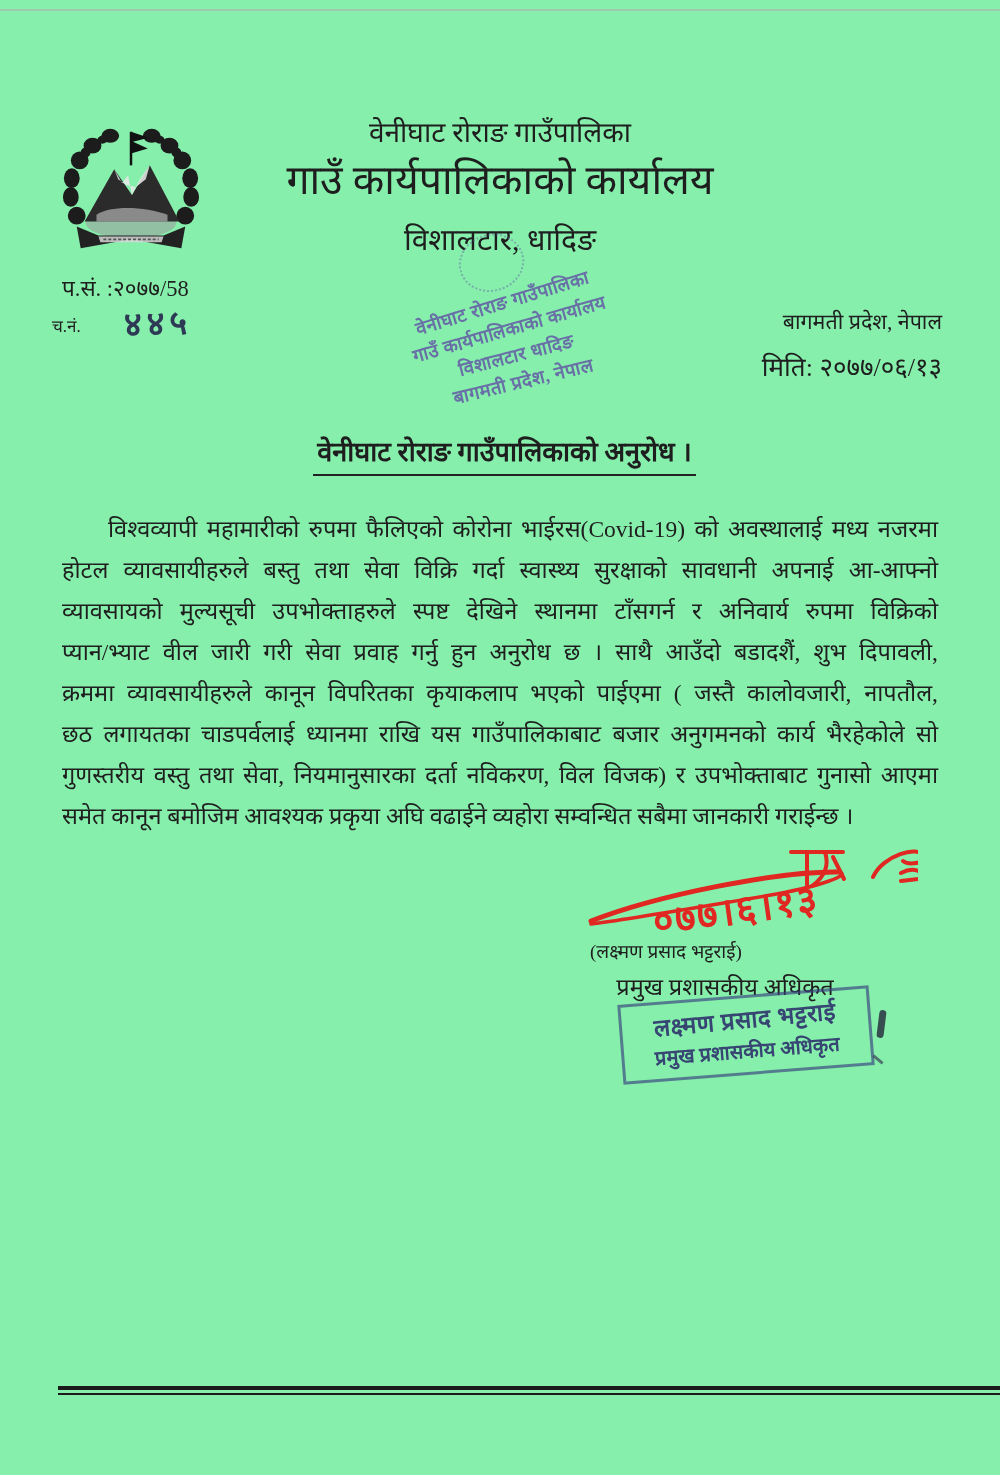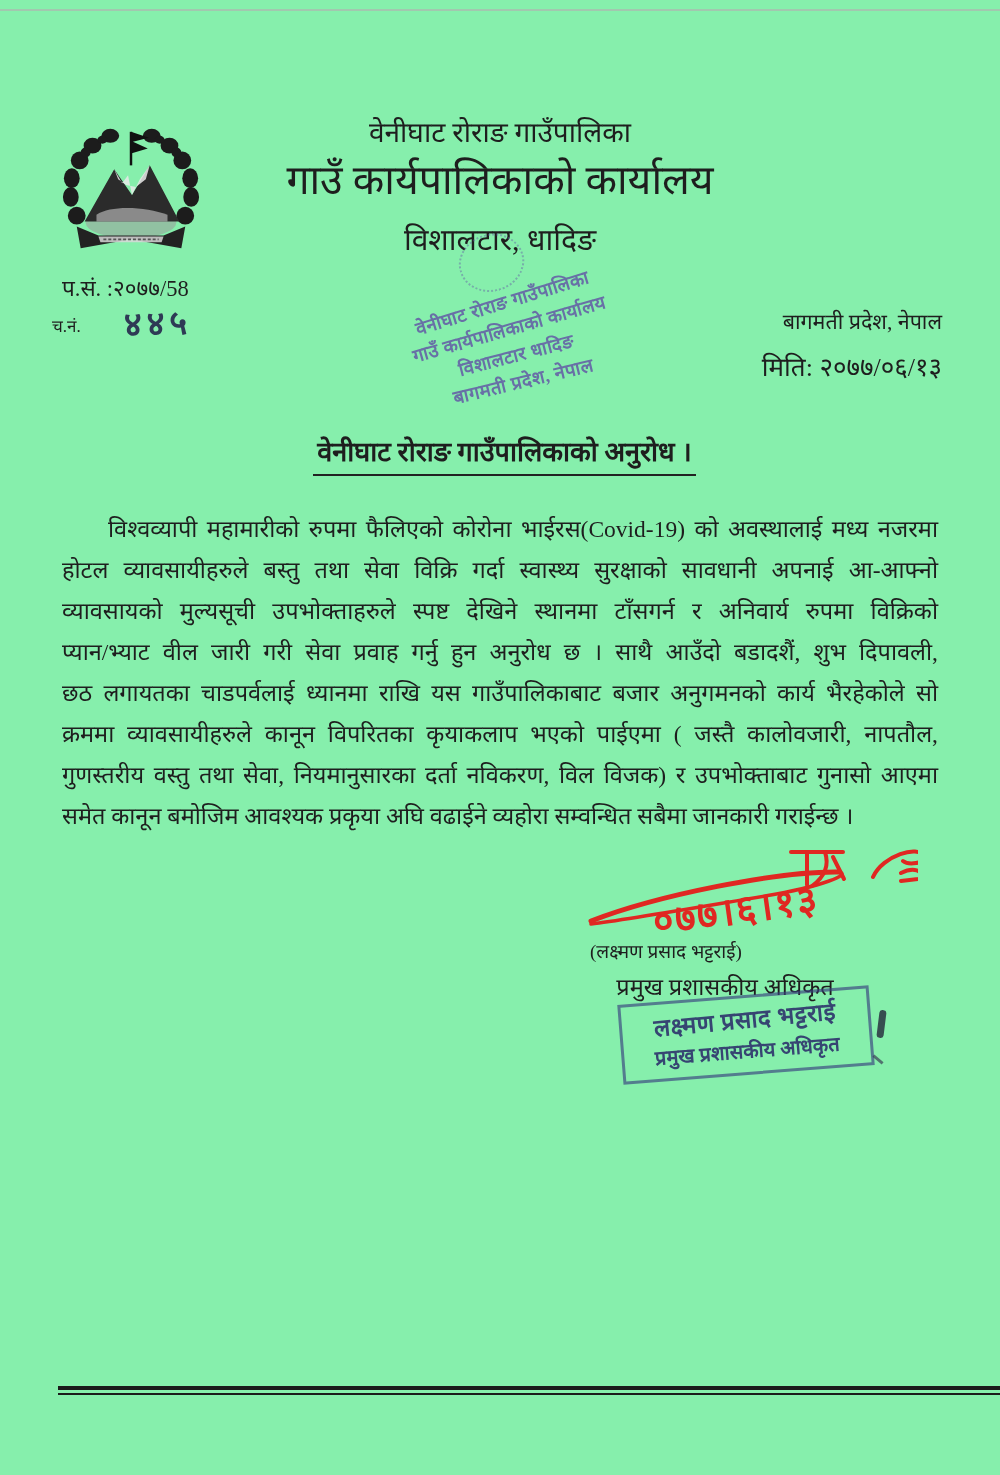--- a/index.html
+++ b/index.html
@@ -146,22 +146,22 @@
 
   <div class="subject-wrap">
     <span class="subject">वेनीघाट रोराङ गाउँपालिकाको अनुरोध ।</span>
   </div>
 
   <div class="body-block">
       <div class="body-line first">विश्वव्यापी महामारीको रुपमा फैलिएको कोरोना भाईरस(Covid-19) को अवस्थालाई मध्य नजरमा</div>
       <div class="body-line">होटल व्यावसायीहरुले बस्तु तथा सेवा विक्रि गर्दा स्वास्थ्य सुरक्षाको सावधानी अपनाई आ-आफ्नो</div>
       <div class="body-line">व्यावसायको मुल्यसूची उपभोक्ताहरुले स्पष्ट देखिने स्थानमा टाँसगर्न र अनिवार्य रुपमा विक्रिको</div>
       <div class="body-line">प्यान/भ्याट वील जारी गरी सेवा प्रवाह गर्नु हुन अनुरोध छ । साथै आउँदो बडादशैं, शुभ दिपावली,</div>
+      <div class="body-line">क्रममा व्यावसायीहरुले कानून विपरितका कृयाकलाप भएको पाईएमा ( जस्तै कालोवजारी, नापतौल,</div>
       <div class="body-line">छठ लगायतका चाडपर्वलाई ध्यानमा राखि यस गाउँपालिकाबाट बजार अनुगमनको कार्य भैरहेकोले सो</div>
-      <div class="body-line">क्रममा व्यावसायीहरुले कानून विपरितका कृयाकलाप भएको पाईएमा ( जस्तै कालोवजारी, नापतौल,</div>
       <div class="body-line">गुणस्तरीय वस्तु तथा सेवा, नियमानुसारका दर्ता नविकरण, विल विजक) र उपभोक्ताबाट गुनासो आएमा</div>
       <div class="body-line last">समेत कानून बमोजिम आवश्यक प्रकृया अघि वढाईने व्यहोरा सम्वन्धित सबैमा जानकारी गराईन्छ ।</div>
     </div>
 
   <svg class="sig-svg" viewBox="0 0 335 100">
     <g stroke="#e02722" fill="none" stroke-linecap="round">
       <path d="M8,78 C75,52 195,28 256,29" stroke-width="5"></path>
       <path d="M256,29 C268,31 242,43 182,53 C122,63 42,77 8,81" stroke-width="3.5"></path>
       <path d="M208,9 L260,9" stroke-width="4"></path>
       <path d="M224,9 L224,42" stroke-width="4"></path>

